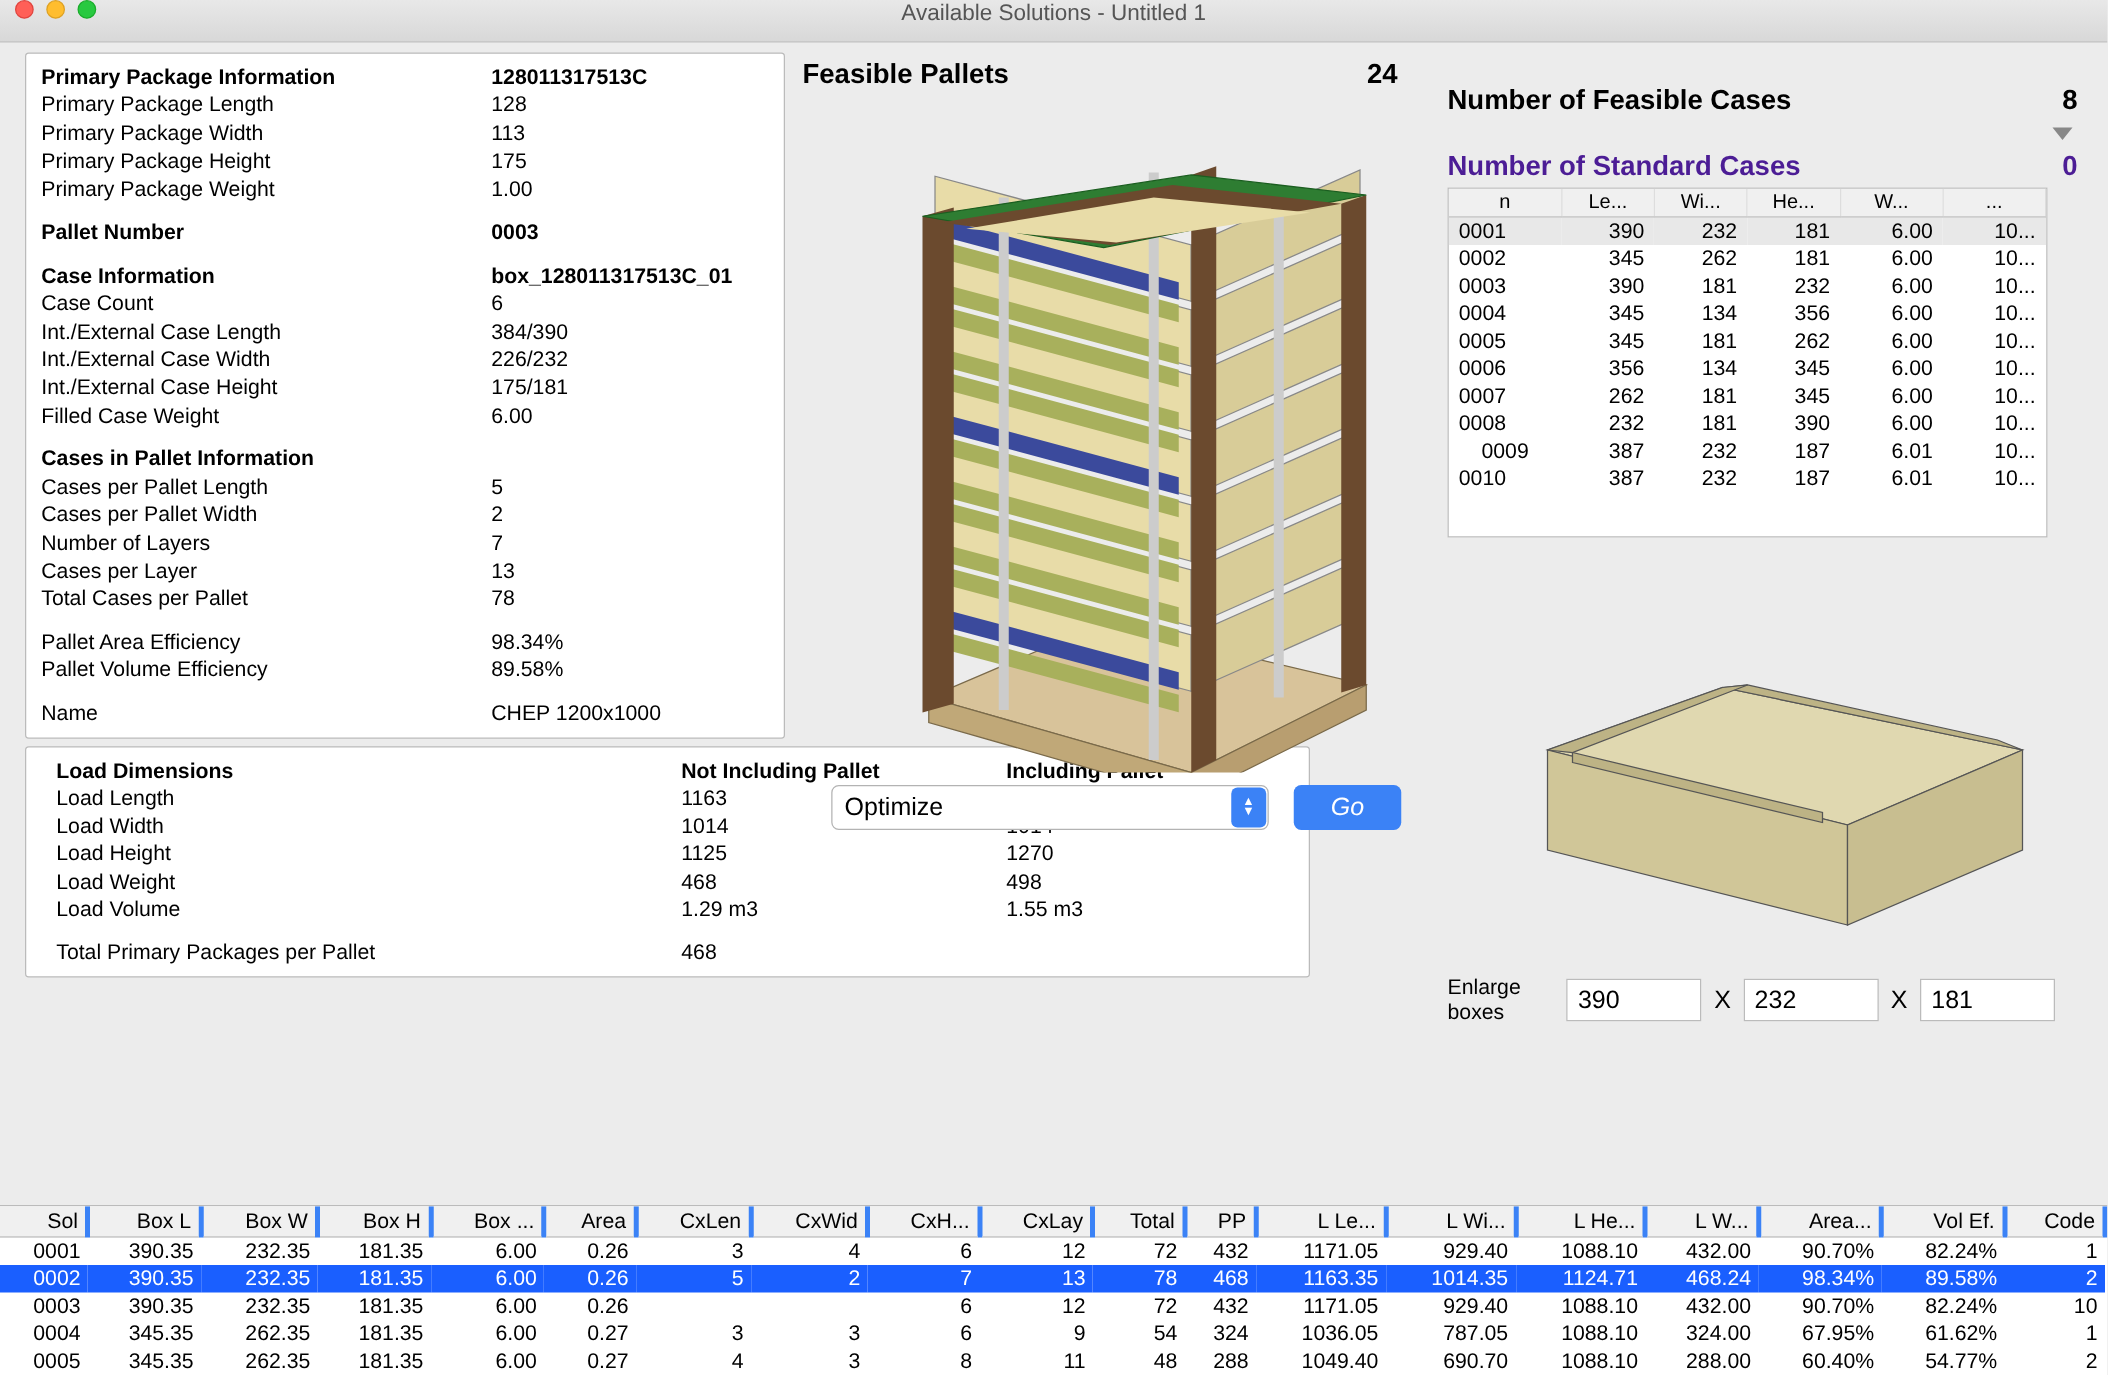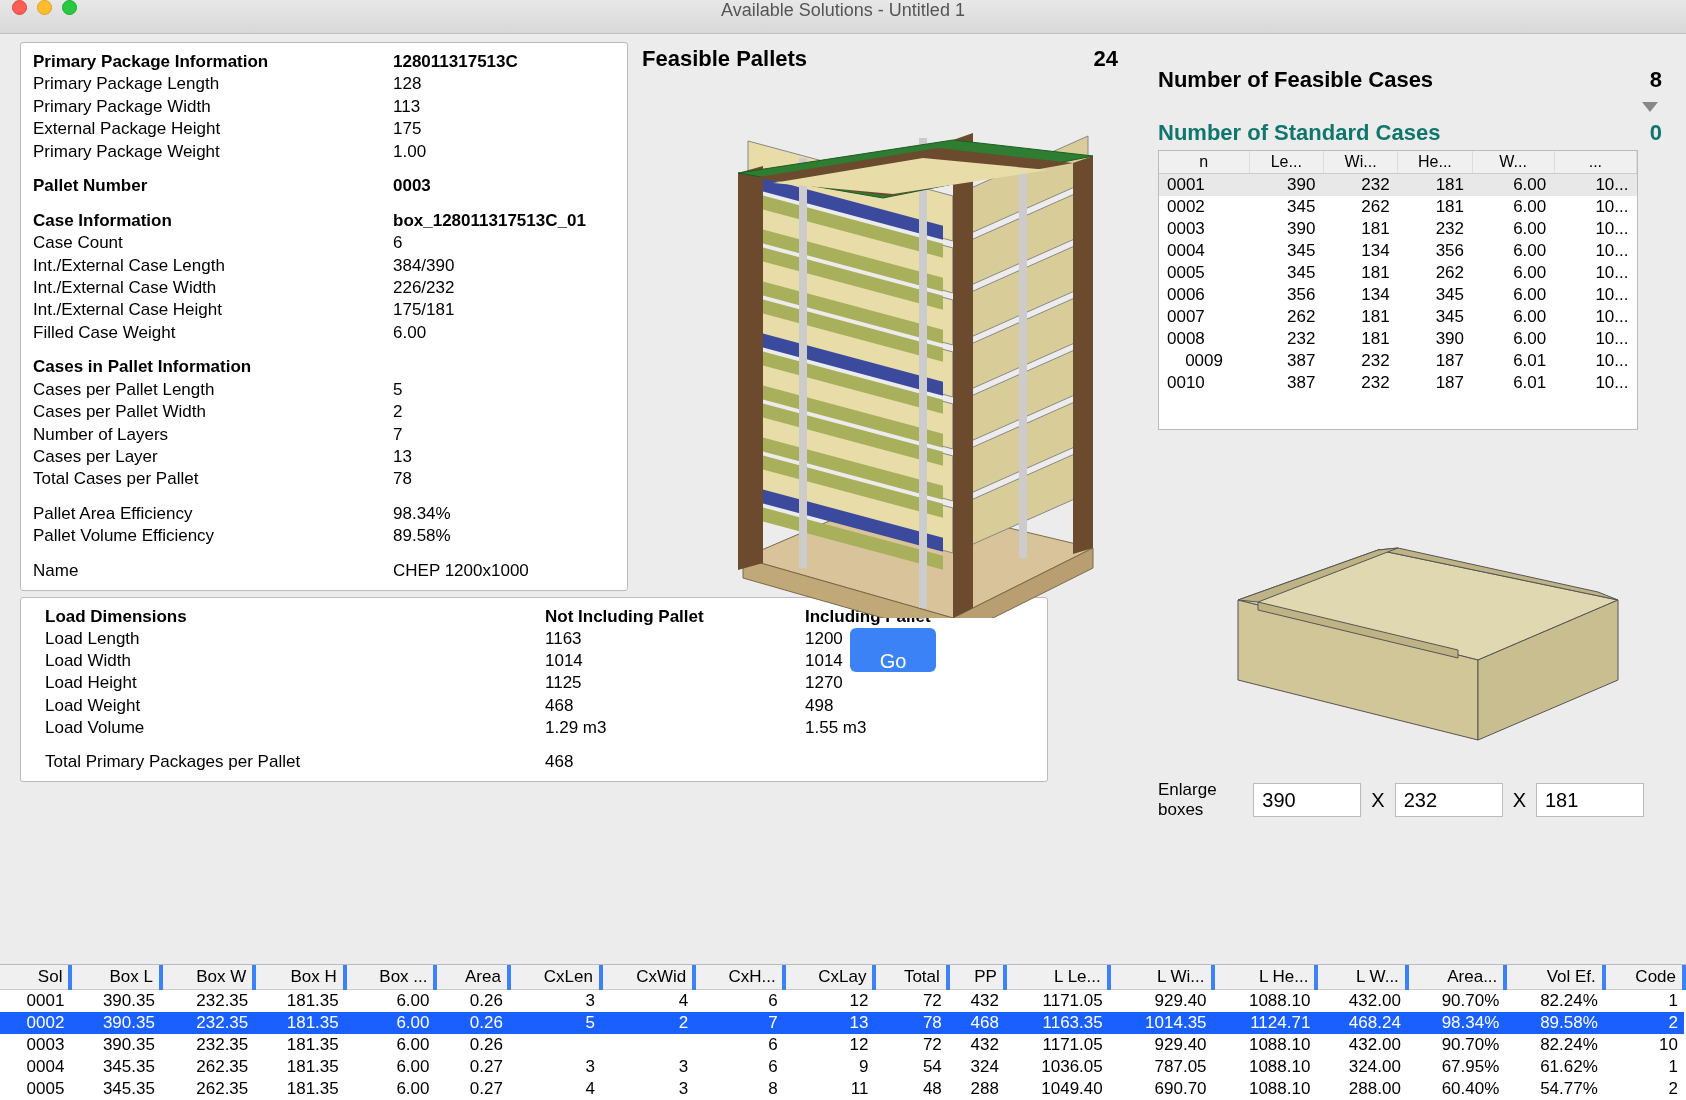--- a/index.html
+++ b/index.html
@@ -52,25 +52,25 @@
 }
 .sel-wrap { position:relative; }
 .sel-caret {
   position:absolute; right:2px; top:2px; bottom:2px; width:28px;
   background:#3b82f6; border-radius:5px;
   display:flex; flex-direction:column; align-items:center; justify-content:center;
   pointer-events:none; color:#fff; font-size:10px; line-height:8px;
 }
 .go-btn {
   background:#3b82f6; color:#fff; border:none; border-radius:6px;
-  font-size:20px; padding:22px 30px; height:36px;
+  font-size:20px; padding:6px 30px; height:36px;font-style:italic;
 }
 .right-col { width: 520px; display:flex; flex-direction:column; }
 .right-hdr { display:flex; justify-content:space-between; font-size:22px; font-weight:700; padding:2px 16px 2px 0;margin-top:23px;}
-.right-hdr.green { color:#0f766e; }
+.right-hdr.green { color:#4c1d95; }
 .cases-table { border:1px solid #bbb; background:#fff; height: 280px; overflow:auto; font-size:17px; margin-top:2px; width: 480px;}
 .cases-table table { border-collapse:collapse; width:100%; }
 .cases-table th { background:#f0f0f0; font-weight:400; text-align:center; border-right:1px solid #ddd; border-bottom:1px solid #ccc; padding:2px 4px; font-size:16px;}
 .cases-table td { text-align:right; padding:1px 8px; font-size:17px;}
 .cases-table tr.sel td { background:#e8e8e8; }
 .boximg { margin-top: 50px; width: 440px; height: 280px; align-self:center;}
 .enlarge { display:flex; align-items:center; gap:10px; margin-top:20px; justify-content:flex-end; padding-right:34px;}
 .enlarge input { width:108px; height:34px; font-size:20px; border:1px solid #bbb; padding:2px 8px;}
 .enlarge .x { font-size:20px; }
 .bottom-table { background:#fff; border-top:1px solid #bbb; overflow:auto; font-size:17px;}
@@ -106,21 +106,21 @@
           </div>
         <div class="info-row">
             <span class="lbl">Primary Package Length</span>
             <span>128</span>
           </div>
         <div class="info-row">
             <span class="lbl">Primary Package Width</span>
             <span>113</span>
           </div>
         <div class="info-row">
-            <span class="lbl">External Package Height</span>
+            <span class="lbl">Primary Package Height</span>
             <span>175</span>
           </div>
         <div class="info-row">
             <span class="lbl">Primary Package Weight</span>
             <span>1.00</span>
           </div>
         <div class="spacer"></div>
         <div class="info-row bold">
             <span class="lbl">Pallet Number</span>
             <span>0003</span>
@@ -295,20 +295,26 @@
 
         <polygon points="85,95 110,88 110,485 85,492" fill="#6b4a2e"></polygon>
         <polygon points="300,540 320,530 320,55 300,62" fill="#6b4a2e"></polygon>
         <polygon points="440,470 420,476 420,85 440,78" fill="#6b4a2e"></polygon>
 
         <polygon points="85,95 300,62 440,78 230,120" fill="#2e7d32" stroke="#1b5e20"></polygon>
         <polygon points="100,100 285,70 420,85 235,118" fill="#6b4a2e"></polygon>
         <polygon points="120,105 270,80 395,92 240,116" fill="#e8dca8"></polygon>
       </svg>
       <div class="controls">
+        <div class="sel-wrap">
+          <select class="optimize">
+            <option>Optimize</option>
+          </select>
+          <div class="sel-caret">▲<br>▼</div>
+        </div>
         <button class="go-btn">Go</button>
       </div>
     </div>
 
     <div class="right-col" style="position:relative">
       <div class="dropdown-arrow"></div>
       <div class="right-hdr">
         <span>Number of Feasible Cases</span>
         <span>8</span>
       </div>

